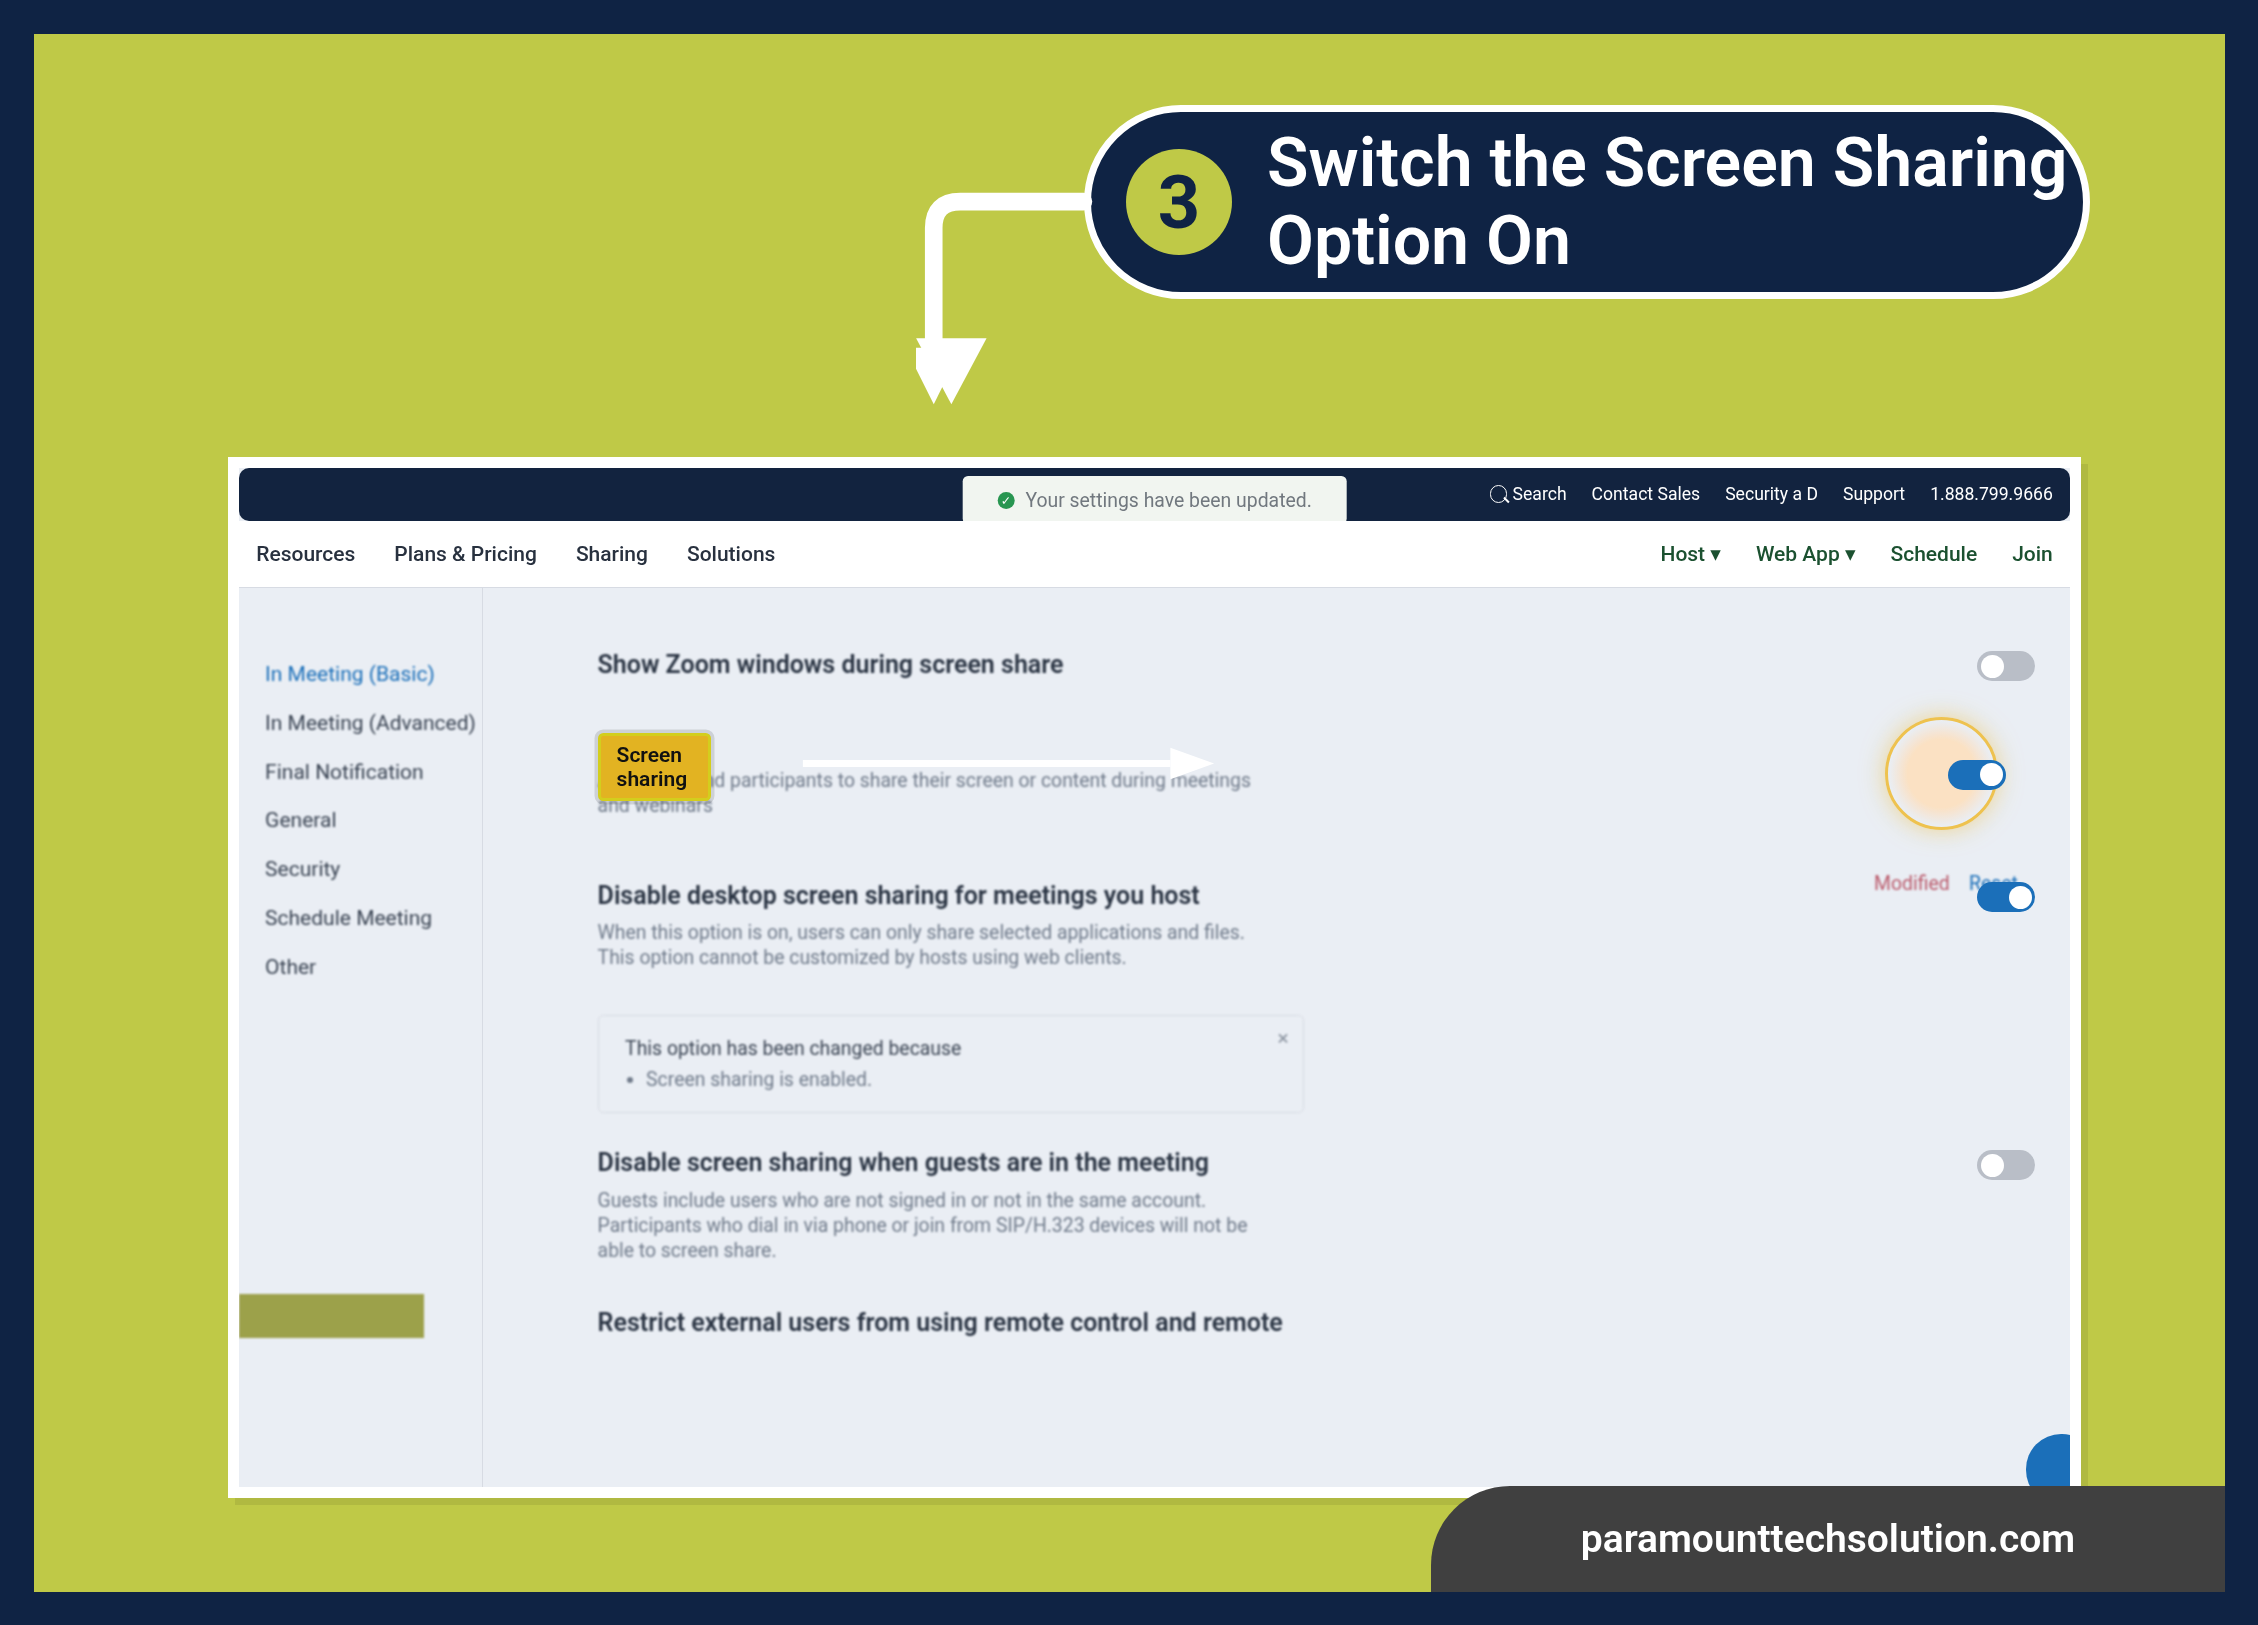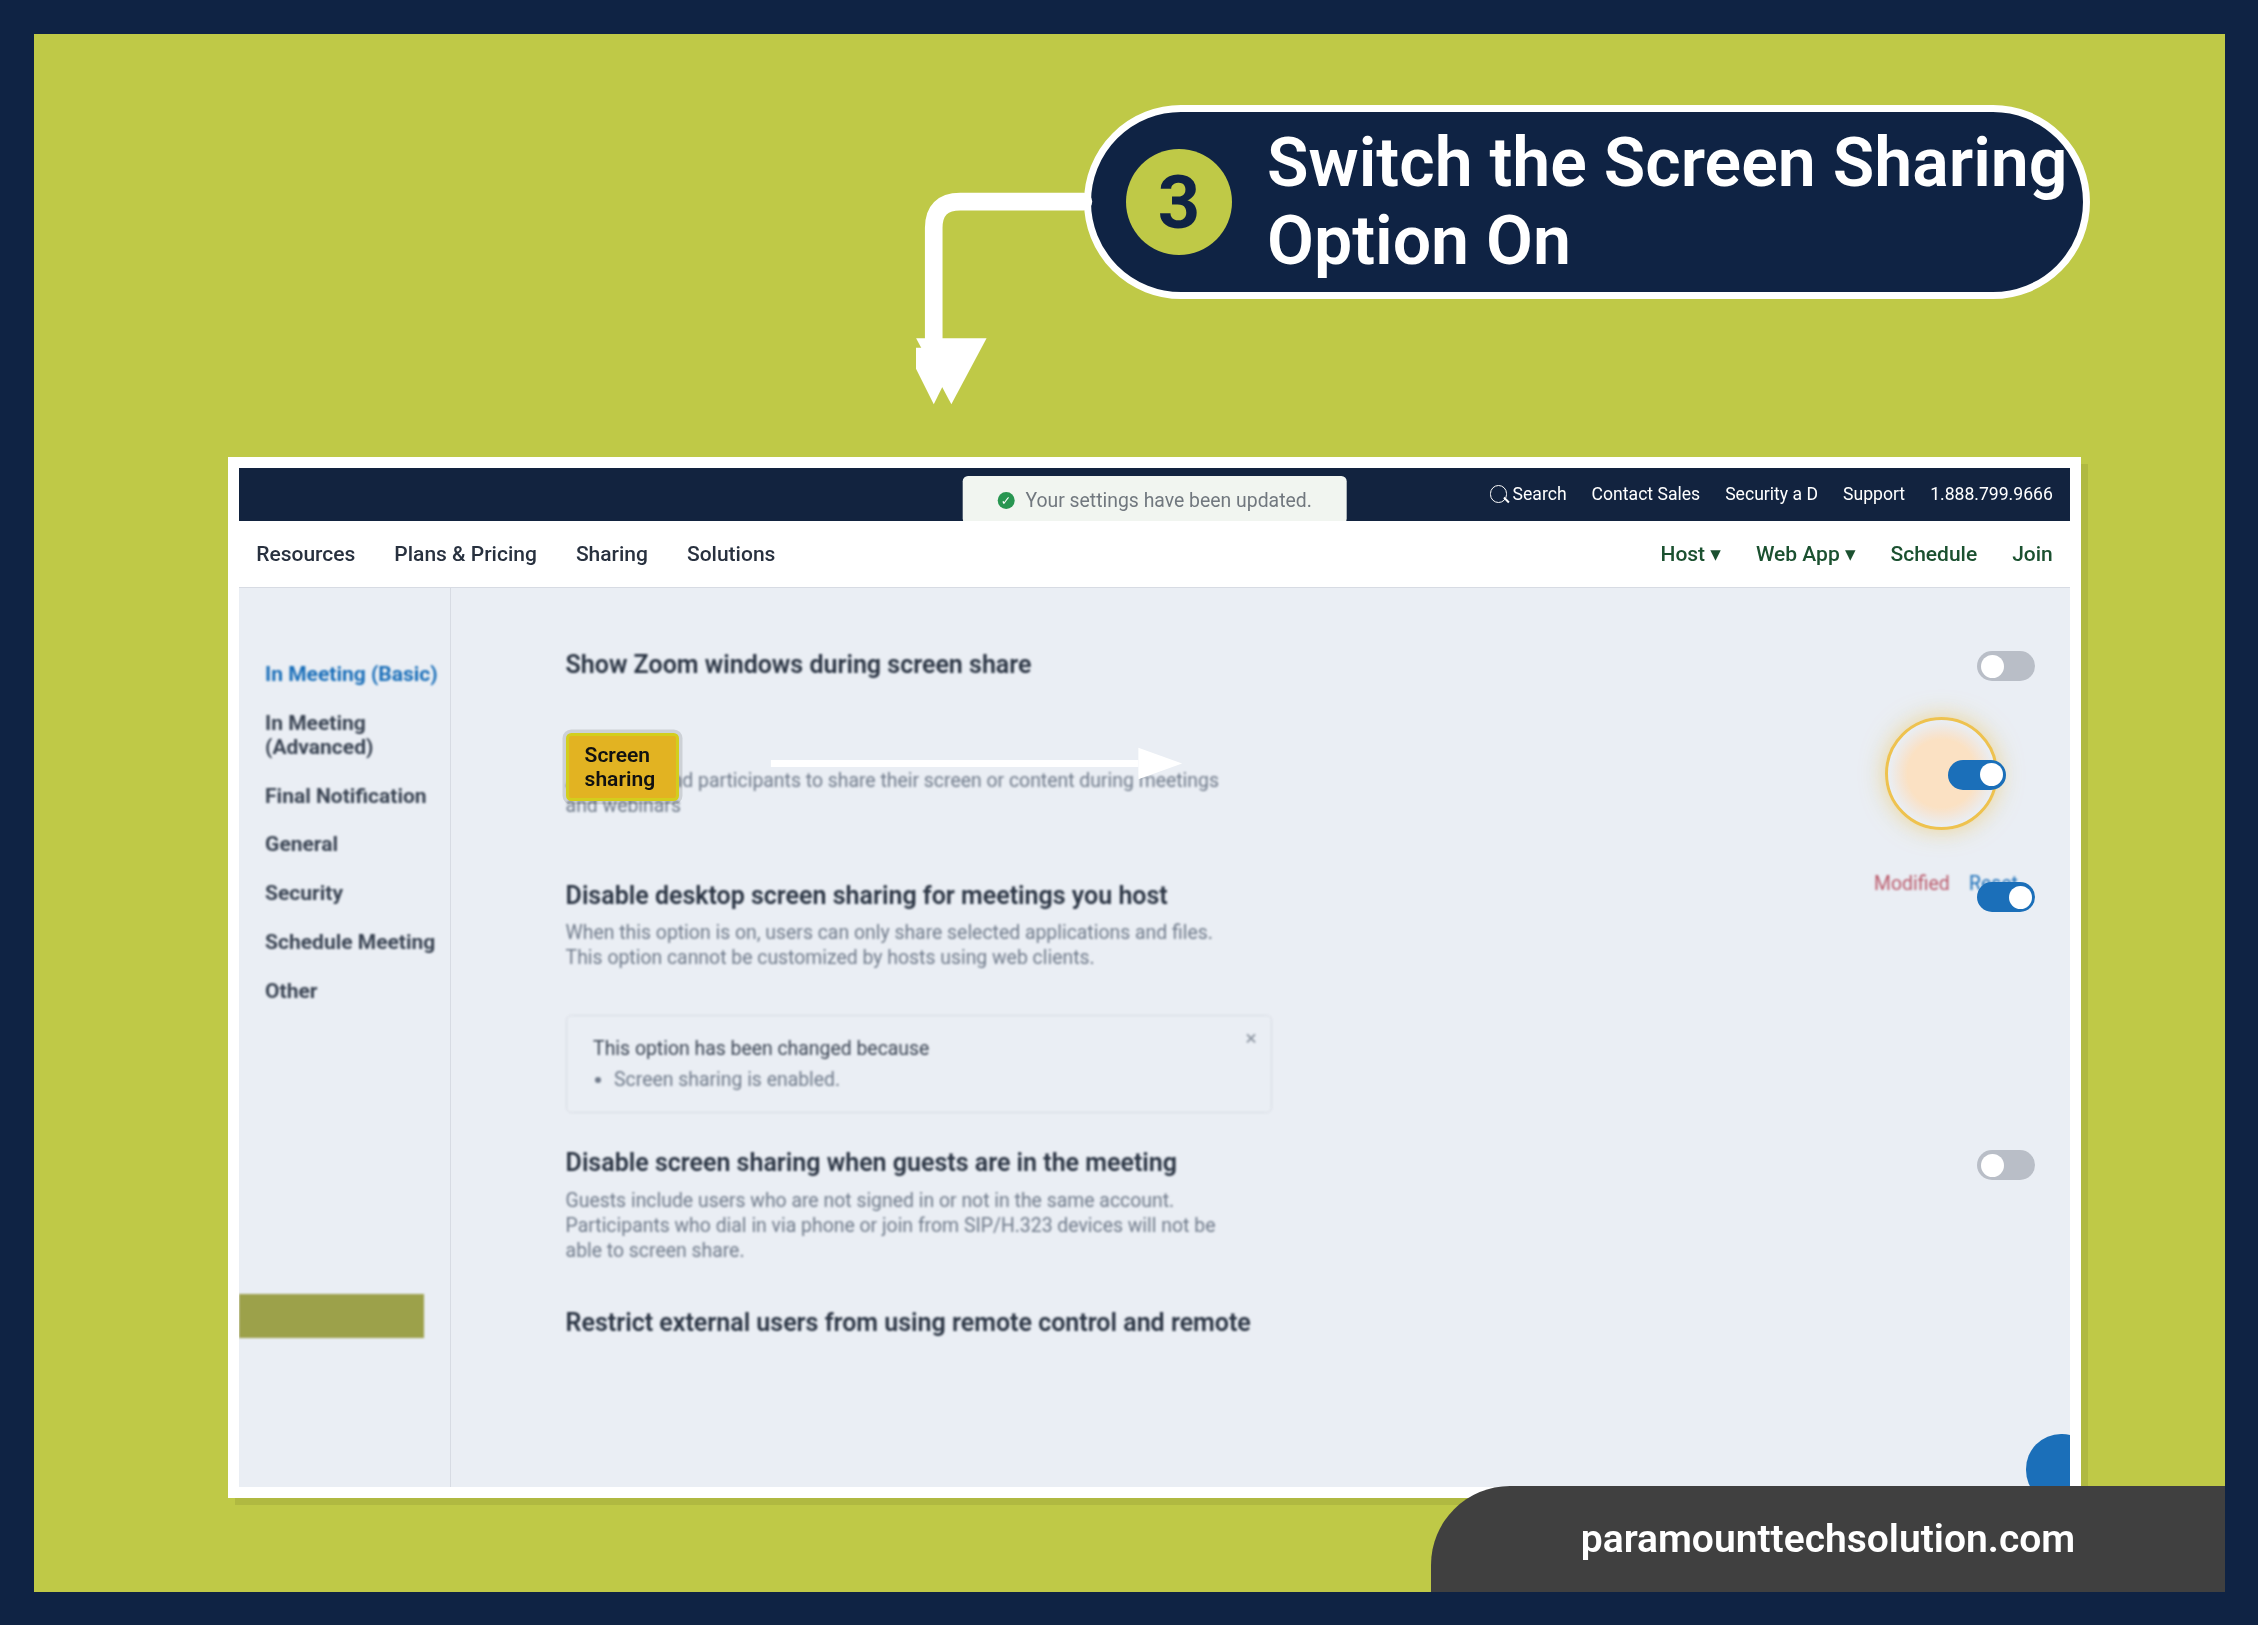--- a/index.html
+++ b/index.html
@@ -64,21 +64,21 @@
     position: relative;
     overflow: hidden;
     background: #e9eef5;
     filter: saturate(.85);
   }
   
   .topbar {
     position: absolute; left:0; top:0; right:0; height: 53px;
     background: #0f2344;
     display:flex; justify-content:center; align-items:center;
-    color:#fff; font-size:17.6px;
+    color:#fff; font-size:17.6px;border-radius:10px;
   }
   .topbar .right-links {
     position:absolute; right:17.6px; top:0; height:100%;
     display:flex; align-items:center; gap:25px; color:#fff;
   }
   .topbar .right-links span { font-size:17.6px; }
   .topbar .search { display:flex; align-items:center; gap:5.3px; }
   .topbar .search-icon { width:17.6px; height:17.6px; border:1.8px solid #fff; border-radius:50%; position:relative; }
   .topbar .search-icon::after { content:""; position:absolute; width:7px; height:1.8px; background:#fff; transform:rotate(45deg); left:12.4px; top:12.4px; }
   .toast {
@@ -92,21 +92,21 @@
     position:absolute; left:0; top:53px; right:0; height:67px;
     background:#fff; border-bottom:0.9px solid #d6dbe4;
     display:flex; align-items:center; justify-content:space-between;
     padding:0 17.6px;
     color:#333; font-size:21px; font-weight:500;
     filter: blur(0.6px);
   }
   .secondbar .left-links { display:flex; gap:39px; color:#273142; }
   .secondbar .right-links2 { display:flex; gap:35px; color:#14532d; }
   .body-area { position:absolute; left:0; top:120px; right:0; bottom:0; display:flex; }
-  .side { width:212px; border-right:0.9px solid #d6dbe4; padding-top:62px;font-weight:bold; }
+  .side { width:244px; border-right:0.9px solid #d6dbe4; padding-top:62px; }
   .side .olive { position:absolute; left:0; width:185px; height:44px; background:#9da23c; top:706px; filter:blur(1.3px);}
   .side-list { list-style:none; padding:0 0 0 26.5px; color:#394456; filter:blur(0.8px);}
   .side-list li { padding:12.4px 0; font-size:21px; }
   .side-list li.active { color:#0e71c8; }
   .content { flex:1; padding:62px 35px 0 115px; color:#202a38; position:relative; overflow:hidden; }
   .row { display:flex; align-items:flex-start; margin-bottom:44px; position:relative; }
   .row .text { flex:1; }
   .row h3 { font-size:25px; font-weight:600; color:#283345; margin-bottom:10.6px; }
   .row p { font-size:19.4px; color:#6f7b8e; max-width:688px; line-height:1.3; }
   .row .text.blurred { filter: blur(1.3px); }

